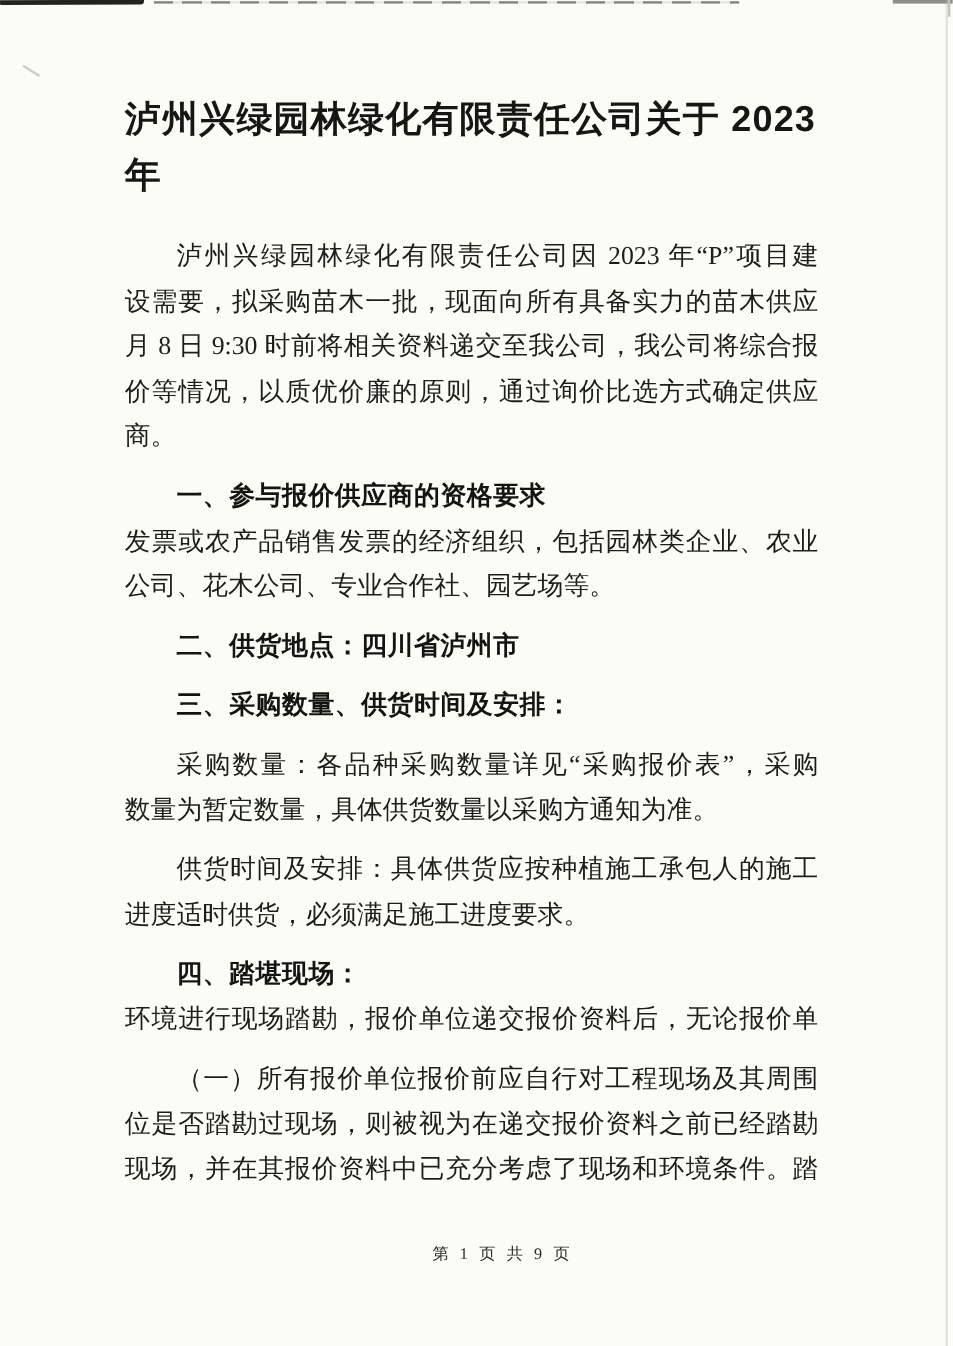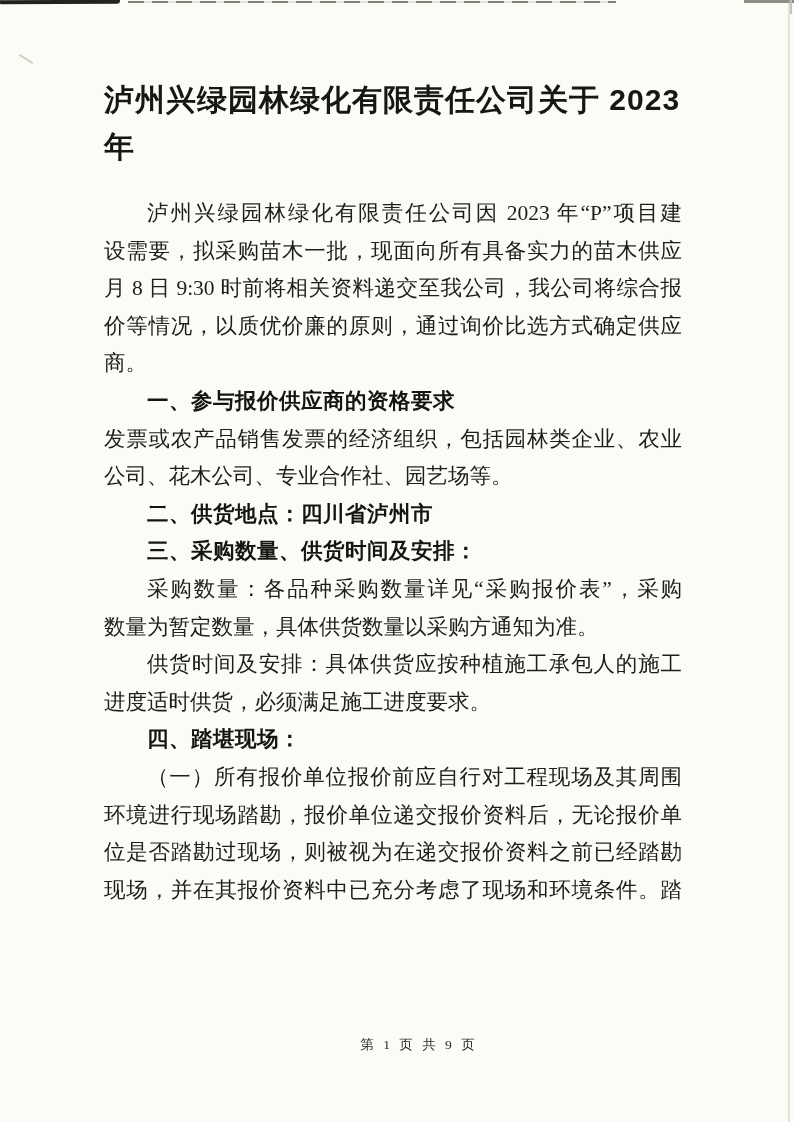--- a/index.html
+++ b/index.html
@@ -66,21 +66,21 @@
     font-size: 21.5px;
     line-height: 37.6px;
     color: #1d1d1b;
   }
   .line { white-space: nowrap; }
   .line.fill {
     white-space: normal;
     text-align: justify;
     text-align-last: justify;
   }
-  .line.indent { text-indent: 43px; }
+  .line.indent { text-indent: 43px; margin-top: 12px; }
   .line.heading {
     font-family: "Liberation Sans", "DejaVu Sans", sans-serif;
     font-weight: bold;
     letter-spacing: 0.5px;
     color: #141412;
   }
   .footer {
     position: absolute;
     top: 1036px;
     left: 0;
@@ -119,22 +119,22 @@
         <div class="line heading indent">一、参与报价供应商的资格要求</div>
         <div class="line fill">发票或农产品销售发票的经济组织，包括园林类企业、农业</div>
         <div class="line">公司、花木公司、专业合作社、园艺场等。</div>
         <div class="line heading indent">二、供货地点：四川省泸州市</div>
         <div class="line heading indent">三、采购数量、供货时间及安排：</div>
         <div class="line indent fill">采购数量：各品种采购数量详见“采购报价表”，采购</div>
         <div class="line">数量为暂定数量，具体供货数量以采购方通知为准。</div>
         <div class="line indent fill">供货时间及安排：具体供货应按种植施工承包人的施工</div>
         <div class="line">进度适时供货，必须满足施工进度要求。</div>
         <div class="line heading indent">四、踏堪现场：</div>
+        <div class="line fill">环境进行现场踏勘，报价单位递交报价资料后，无论报价单</div>
         <div class="line indent fill">（一）所有报价单位报价前应自行对工程现场及其周围</div>
-        <div class="line fill">环境进行现场踏勘，报价单位递交报价资料后，无论报价单</div>
         <div class="line fill">位是否踏勘过现场，则被视为在递交报价资料之前已经踏勘</div>
         <div class="line fill">现场，并在其报价资料中已充分考虑了现场和环境条件。踏</div>
       </div>
   </div>
 
   <div class="footer">第 1 页 共 9 页</div>
 
 </div>
 
 </body></html>

